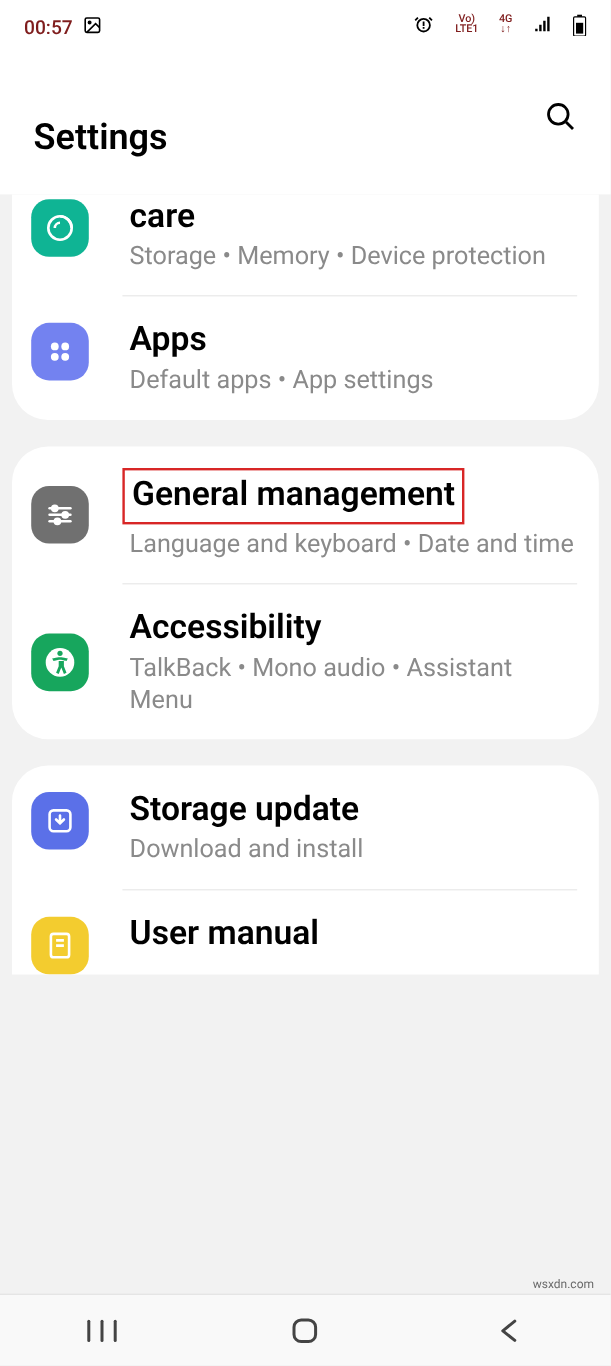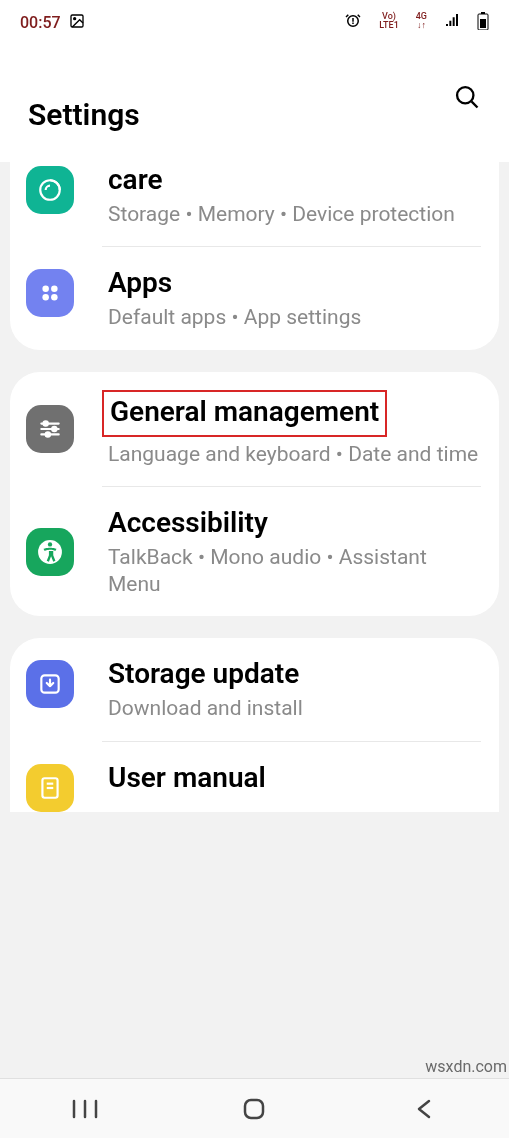--- a/index.html
+++ b/index.html
@@ -130,22 +130,22 @@
     }
     .nav-btn {
       width: 120px;
       display: flex;
       justify-content: center;
       align-items: center;
     }
     .watermark {
       position: absolute;
       bottom: 62px;
-      right: 2px;
-      font-size: 16px;
+      right: 14px;
+      font-size: 10px;
       color: #6a6a6a;
     }
     .tiny-text { font-size: 9px; line-height: 1; text-align: center;}
   </style>
 </head>
 <body>
 
 <div class="status-bar">
   <div class="status-left">
     <span>00:57</span>

